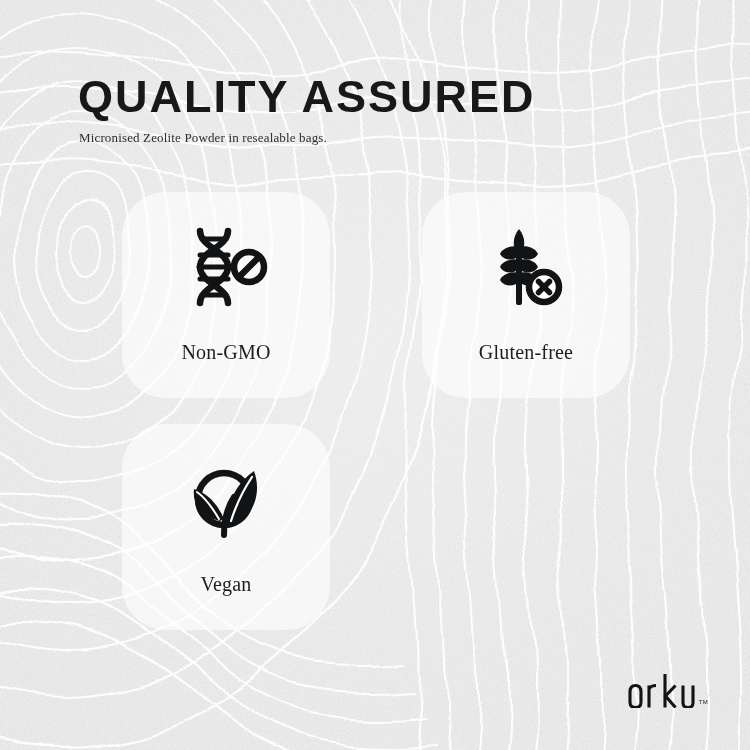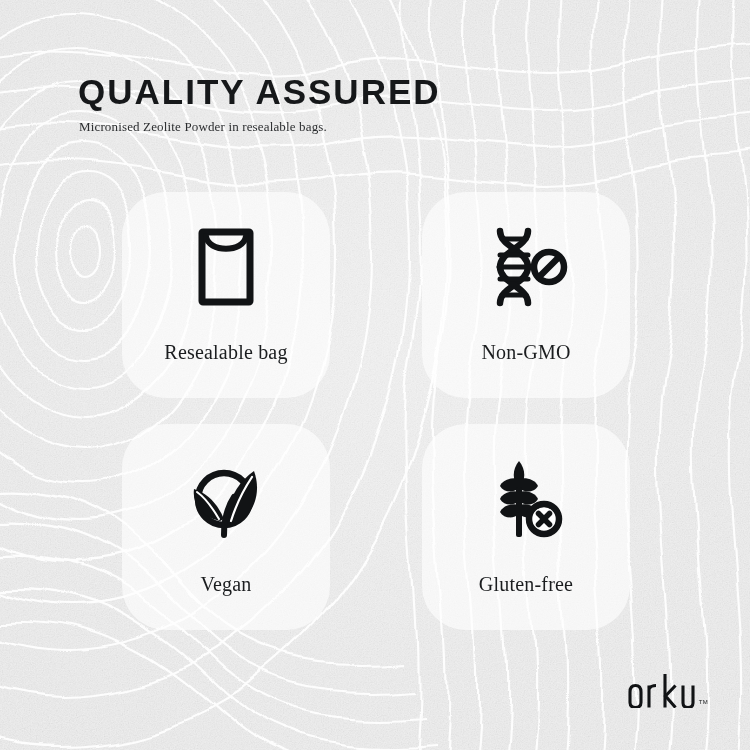--- a/index.html
+++ b/index.html
@@ -54,21 +54,21 @@
   .header {
     position: absolute;
     left: 78px;
     top: 73px;
     width: 600px;
   }
   .title {
     margin: 0;
     font-family: "Liberation Sans", sans-serif;
     font-weight: 700;
-    font-size: 35px;
+    font-size: 45px;
     letter-spacing: 2.0px;
     color: #16181a;
     line-height: 1.06;
     white-space: nowrap;
   }
   .subtitle {
     margin: 9px 0 0 1px;
     font-family: "Liberation Serif", serif;
     font-size: 13px;
     font-weight: 400;
@@ -211,29 +211,20 @@
 
   <div class="vignette"></div>
 
   <div class="header">
     <h1 class="title">QUALITY ASSURED</h1>
     <p class="subtitle">Micronised Zeolite Powder in resealable bags.</p>
   </div>
 
   <div class="grid">
 
-    <div class="card">
-      <div class="icon-wrap">
-        <svg width="56" height="78" viewBox="0 0 56 78" aria-hidden="true">
-          <rect x="4" y="4" width="48" height="70" rx="1" fill="none" stroke="#111315" stroke-width="7"></rect>
-          <path d="M8 8 C 10 25, 46 25, 48 8" fill="none" stroke="#111315" stroke-width="6" stroke-linecap="round"></path>
-        </svg>
-      </div>
-      <div class="card-label">Resealable bag</div>
-    </div>
 
     <div class="card">
       <div class="icon-wrap">
         <svg width="84" height="80" viewBox="0 0 84 80" aria-hidden="true">
           <g fill="none" stroke="#111315" stroke-width="6.5" stroke-linecap="round">
 
             <path d="M16 4 C 16 20, 44 24, 44 40 C 44 56, 16 60, 16 76"></path>
             <path d="M44 4 C 44 20, 16 24, 16 40 C 16 56, 44 60, 44 76"></path>
           </g>
           <g stroke="#111315" stroke-width="5" stroke-linecap="round">
@@ -243,38 +234,20 @@
             <line x1="15" y1="40" x2="45" y2="40"></line>
             <line x1="16" y1="52" x2="44" y2="52"></line>
             <line x1="18" y1="68" x2="42" y2="68"></line>
           </g>
 
           <circle cx="65" cy="40" r="15" fill="none" stroke="#111315" stroke-width="6.5"></circle>
           <line x1="55.5" y1="49.5" x2="74.5" y2="30.5" stroke="#111315" stroke-width="6.5" stroke-linecap="round"></line>
         </svg>
       </div>
       <div class="card-label">Non-GMO</div>
-    </div>
-
-    <div class="card">
-      <div class="icon-wrap">
-        <svg width="80" height="80" viewBox="0 0 80 80" aria-hidden="true">
-          <circle cx="38" cy="40" r="26" fill="none" stroke="#111315" stroke-width="6.5"></circle>
-
-          <path d="M40 66 C 40 48, 48 26, 68 12 C 76 34, 68 58, 46 66 Z" fill="#111315"></path>
-
-          <path d="M38 60 C 32 46, 22 34, 8 30 C 6 46, 16 58, 34 62 Z" fill="#111315"></path>
-
-          <path d="M38 76 C 38 62, 40 50, 48 38" fill="none" stroke="#111315" stroke-width="6" stroke-linecap="round"></path>
-
-          <path d="M45 62 C 50 46, 58 30, 66 18" fill="none" stroke="#ffffff" stroke-width="2.2" stroke-linecap="round"></path>
-          <path d="M33 60 C 26 48, 18 38, 11 33" fill="none" stroke="#ffffff" stroke-width="2" stroke-linecap="round"></path>
-        </svg>
-      </div>
-      <div class="card-label">Vegan</div>
     </div>
 
     <div class="card">
       <div class="icon-wrap">
         <svg width="74" height="80" viewBox="0 0 74 80" aria-hidden="true">
           <g fill="#111315">
 
             <path d="M30 2 C 37 10, 37 22, 30 30 C 23 22, 23 10, 30 2 Z"></path>
 
             <path d="M30 20 C 24 18, 14 20, 11 27 C 15 34, 25 34, 30 29 Z"></path>
@@ -290,20 +263,38 @@
           <circle cx="55" cy="60" r="15" fill="#ffffff" stroke="#111315" stroke-width="6.5"></circle>
           <g stroke="#111315" stroke-width="5.5" stroke-linecap="round">
             <line x1="49.5" y1="54.5" x2="60.5" y2="65.5"></line>
             <line x1="60.5" y1="54.5" x2="49.5" y2="65.5"></line>
           </g>
         </svg>
       </div>
       <div class="card-label">Gluten-free</div>
     </div>
 
+    <div class="card">
+      <div class="icon-wrap">
+        <svg width="80" height="80" viewBox="0 0 80 80" aria-hidden="true">
+          <circle cx="38" cy="40" r="26" fill="none" stroke="#111315" stroke-width="6.5"></circle>
+
+          <path d="M40 66 C 40 48, 48 26, 68 12 C 76 34, 68 58, 46 66 Z" fill="#111315"></path>
+
+          <path d="M38 60 C 32 46, 22 34, 8 30 C 6 46, 16 58, 34 62 Z" fill="#111315"></path>
+
+          <path d="M38 76 C 38 62, 40 50, 48 38" fill="none" stroke="#111315" stroke-width="6" stroke-linecap="round"></path>
+
+          <path d="M45 62 C 50 46, 58 30, 66 18" fill="none" stroke="#ffffff" stroke-width="2.2" stroke-linecap="round"></path>
+          <path d="M33 60 C 26 48, 18 38, 11 33" fill="none" stroke="#ffffff" stroke-width="2" stroke-linecap="round"></path>
+        </svg>
+      </div>
+      <div class="card-label">Vegan</div>
+    </div>
+
   </div>
 
   <div class="brand">
     <svg class="brand-mark" width="70" height="34" viewBox="0 0 70 34" aria-hidden="true">
       <g fill="none" stroke="#111315" stroke-width="3.1" stroke-linecap="butt">
 
         <path d="M3 18 C 3 13.5, 5.5 11.5, 8.5 11.5 C 11.5 11.5, 14 13.5, 14 18 L 14 28.5 C 14 32, 11.5 33.5, 8.5 33.5 C 5.5 33.5, 3 32, 3 28.5 Z"></path>
 
         <path d="M22 33.5 L 22 11.5"></path>
         <path d="M22 14.5 C 23.5 12.5, 26 11.5, 29 11.5"></path>

